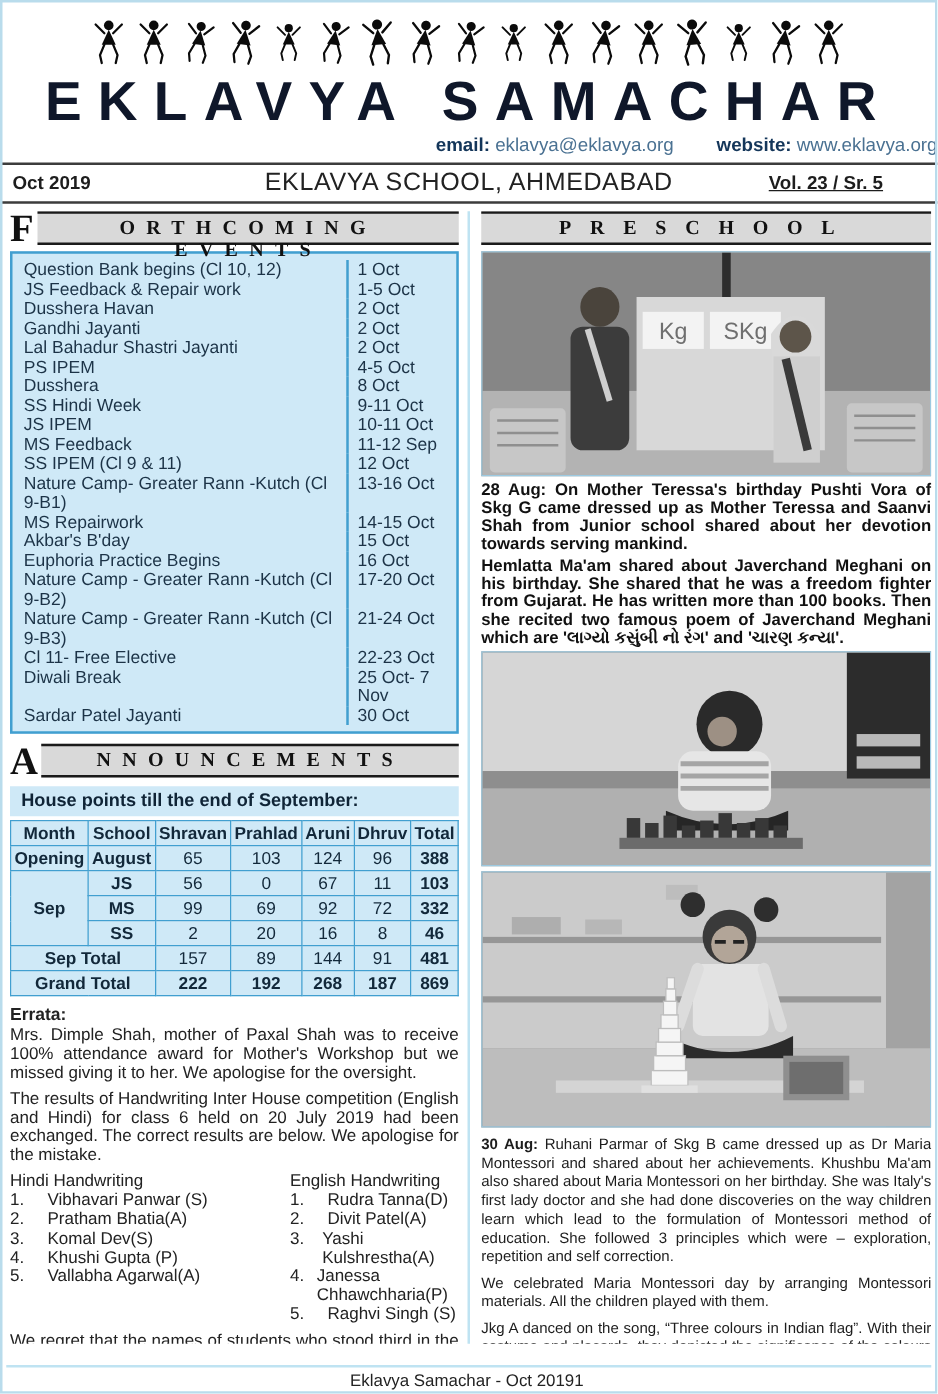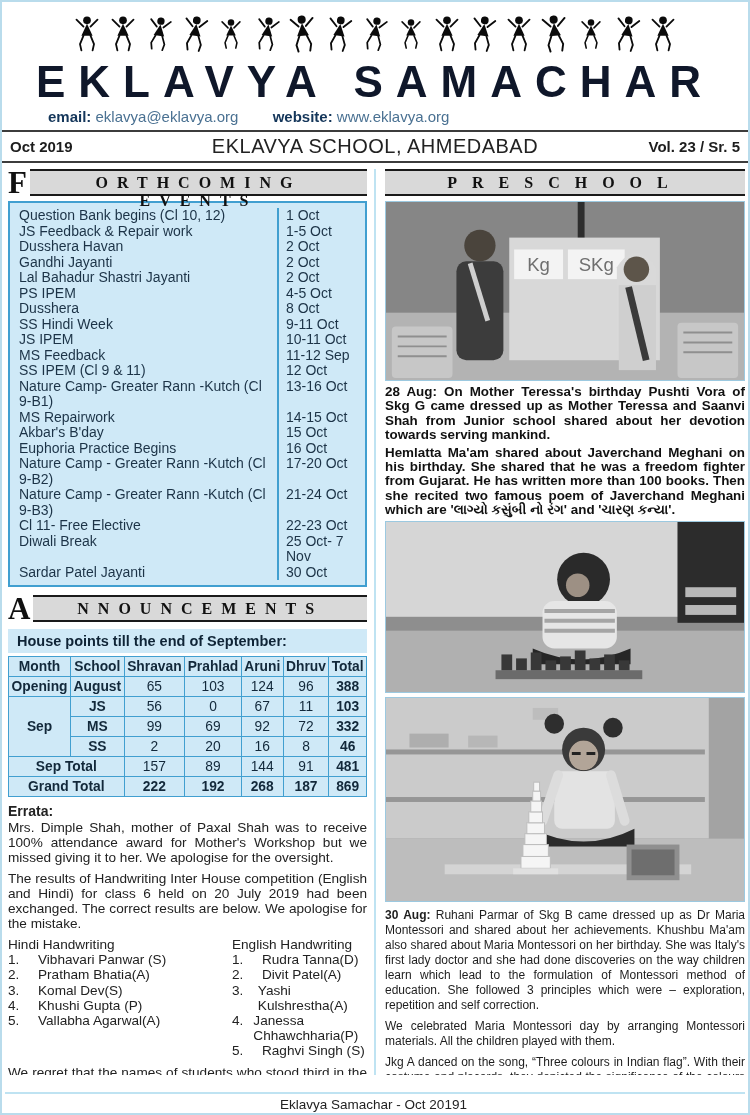--- a/index.html
+++ b/index.html
@@ -17,31 +17,31 @@
   .wf { width:28px; height:48px; flex:0 0 auto; }
   .wf:nth-child(2n)  { transform:scaleX(-1); }
   .wf:nth-child(3n)  { transform:rotate(8deg) scale(.95); }
   .wf:nth-child(4n)  { transform:scaleX(-1) rotate(-7deg); }
   .wf:nth-child(5n)  { transform:scale(.85); }
   .wf:nth-child(7n)  { transform:rotate(-5deg) scale(1.05); }
   .title {
     text-align:center; color:#0f172a; font-weight:bold;
     font-size:44px; letter-spacing:13px; line-height:1.05; white-space:nowrap;
   }
-  .contact { text-align:left; font-size:15px; margin-top:3px;padding-left:48px; }
+  .contact { text-align:right; font-size:15px; margin-top:3px; }
   .contact .lbl { font-weight:bold; color:#14365a; }
   .contact .val { color:#4a7192; }
   .contact .gap { display:inline-block; width:26px; }
   .issue-bar {
     display:flex; align-items:center; margin-top:5px;
     border-top:2px solid #3c3c3c; border-bottom:2px solid #3c3c3c;
     padding:3px 10px;
   }
   .issue-bar .l, .issue-bar .r { font-weight:bold; font-size:15px; width:125px; }
-  .issue-bar .r { text-align:right; }
+  .issue-bar .r { text-align:left;text-decoration:underline; }
   .issue-bar .c { flex:1; text-align:center; font-size:20px; letter-spacing:.5px; color:#222; }
 
   
   main { display:flex; padding:6px 5px 0; height:912px; }
   .col-left  { width:369px; padding:0 7px 0 3px; overflow:hidden; }
   .col-right { flex:1; padding-left:9px; border-left:2px solid #bfe3f2; overflow:hidden; }
 
   
   .sec-head { display:flex; align-items:stretch; margin-bottom:5px; }
   .sec-head .init {

